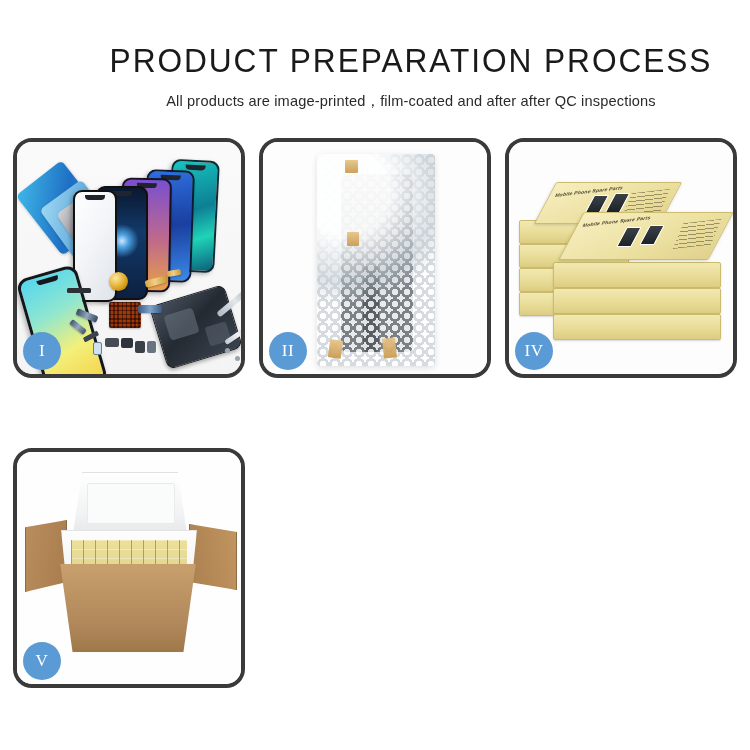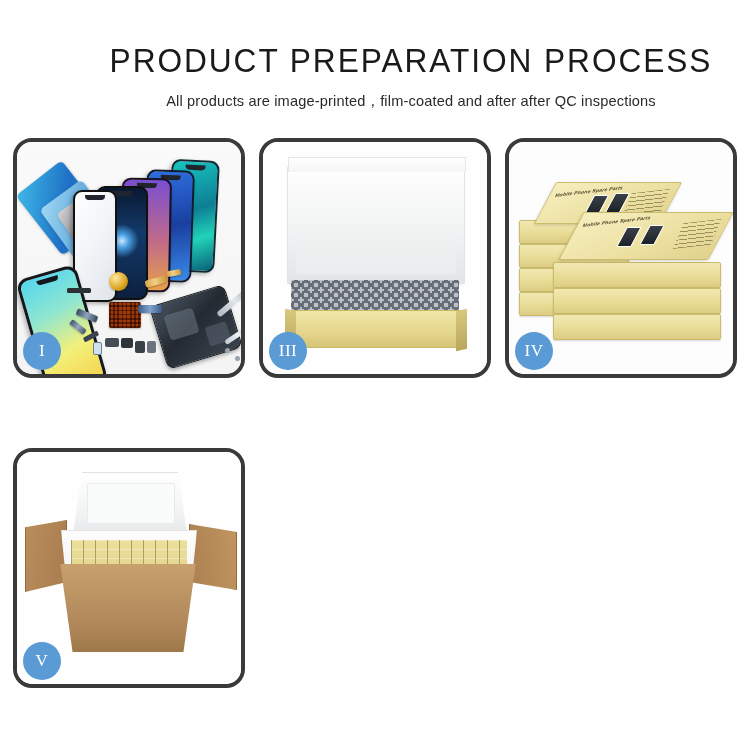--- a/index.html
+++ b/index.html
@@ -442,29 +442,34 @@
         <div class="sm-sq q3"></div>
 
         <div class="tool"></div>
         <div class="tool2"></div>
         <div class="screw" style="left:208px;top:206px"></div>
         <div class="screw" style="left:218px;top:214px"></div>
       </div>
       <div class="badge">I</div>
     </div>
 
-
     <div class="panel">
-      <div class="panel-inner p3">
-        <div class="foam-lid"></div>
-        <div class="bw-layer"></div>
-        <div class="ybox-base"></div>
+      <div class="panel-inner p2">
+        <div class="bubble-bag">
+          <div class="bb-inner"></div>
+          <div class="bb-cable"></div>
+        </div>
+        <div class="tape t1"></div>
+        <div class="tape t2"></div>
+        <div class="tape t3"></div>
+        <div class="tape t4"></div>
       </div>
-      <div class="badge">III</div>
+      <div class="badge">II</div>
     </div>
+
 
     <div class="panel">
       <div class="panel-inner p4">
         <div class="stack">
 
           <div class="ybx" style="left:2px;  top:56px;  width:110px; height:24px;"></div>
           <div class="ybx" style="left:2px;  top:80px;  width:110px; height:24px;"></div>
           <div class="ybx" style="left:2px;  top:104px; width:110px; height:24px;"></div>
           <div class="ybx" style="left:2px;  top:128px; width:110px; height:24px;"></div>
 

